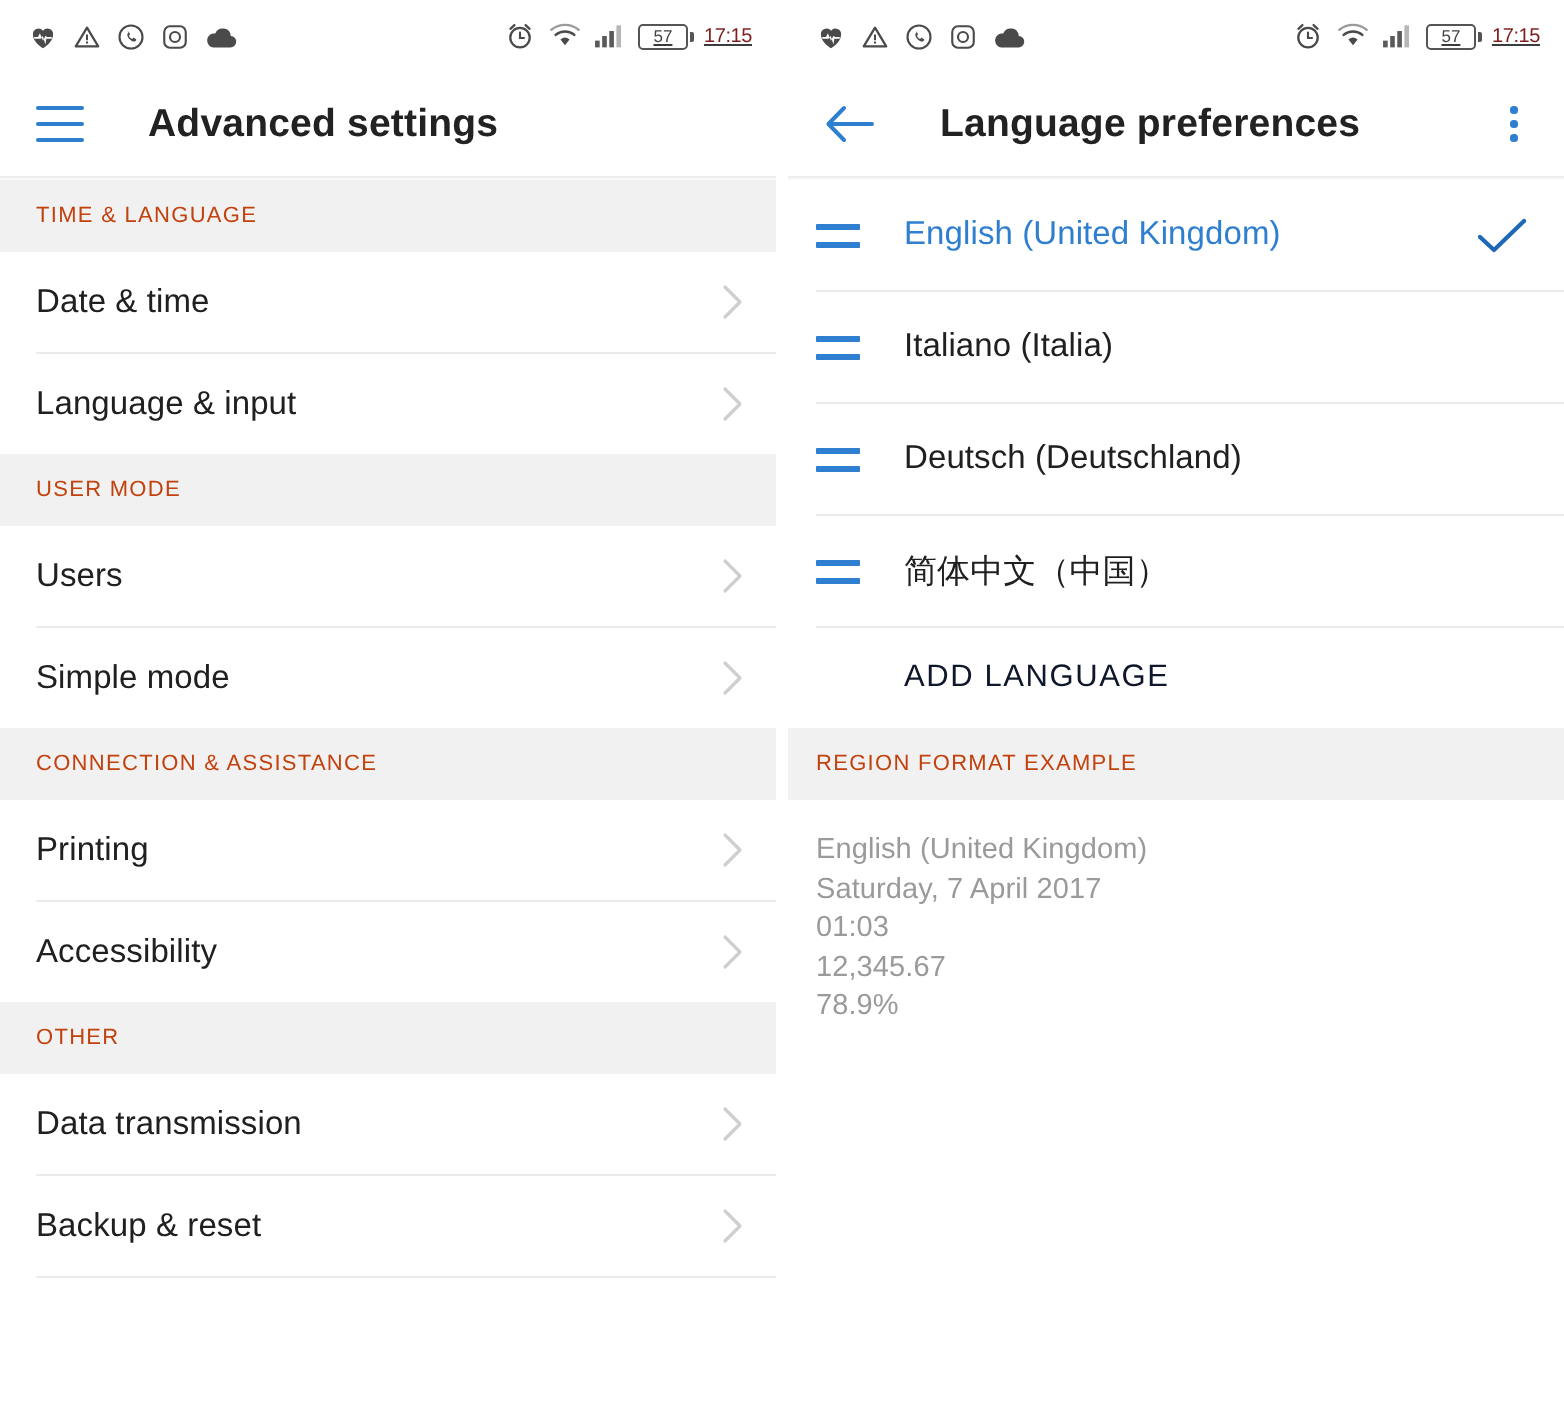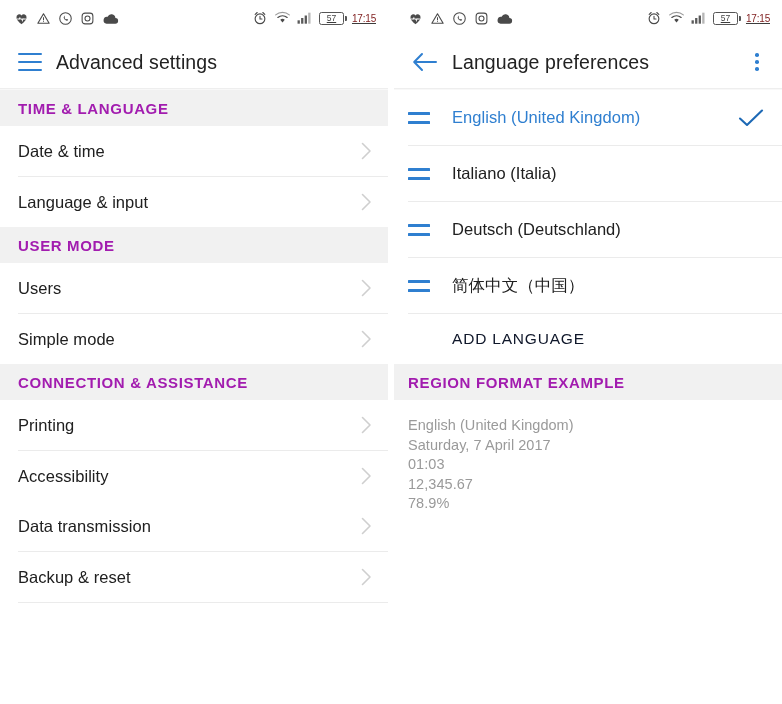--- a/index.html
+++ b/index.html
@@ -88,22 +88,22 @@
   .appbar {
     height: 52px;
     display: flex;
     align-items: center;
     padding: 0 14px 0 18px;
     background: #ffffff;
   }
   .appbar-title {
     font-size: 19.5px;
     color: #222222;
-    margin-left: 14px;
-    font-weight: 400;
+    margin-left: 32px;
+    font-weight: 700;
     letter-spacing: 0.1px;
     text-align: center;
   }
   .hamburger {
     width: 24px;
     height: 18px;
     display: flex;
     flex-direction: column;
     justify-content: space-between;
     cursor: pointer;
@@ -139,24 +139,24 @@
     background: linear-gradient(to bottom, #e9e9e9, #fdfdfd);
   }
 
   
   .section-head {
     background: #f1f1f1;
     height: 36px;
     display: flex;
     align-items: center;
     padding-left: 18px;
-    font-size: 15px;
+    font-size: 11px;
     letter-spacing: 0.65px;
-    color: #a21caf;
-    font-weight: 700;
+    color: #c2410c;
+    font-weight: 400;
   }
   .section-head.pad-left-r { padding-left: 14px; }
 
   
   .row {
     height: 50px;
     display: flex;
     align-items: center;
     padding: 0 16px 0 18px;
     background: #ffffff;
@@ -341,20 +341,21 @@
         </svg>
     </div>
     <div class="divider"></div>
     <div class="row">
       <span class="row-label">Accessibility</span>
       <svg class="chevron" width="11" height="18" viewBox="0 0 11 18">
           <path d="M1.5 1.5 9 9l-7.5 7.5" fill="none" stroke="#cfcfcf" stroke-width="1.6" stroke-linecap="round" stroke-linejoin="round"></path>
         </svg>
     </div>
 
+    <div class="section-head">OTHER</div>
     <div class="row">
       <span class="row-label">Data transmission</span>
       <svg class="chevron" width="11" height="18" viewBox="0 0 11 18">
           <path d="M1.5 1.5 9 9l-7.5 7.5" fill="none" stroke="#cfcfcf" stroke-width="1.6" stroke-linecap="round" stroke-linejoin="round"></path>
         </svg>
     </div>
     <div class="divider"></div>
     <div class="row">
       <span class="row-label">Backup &amp; reset</span>
       <svg class="chevron" width="11" height="18" viewBox="0 0 11 18">

